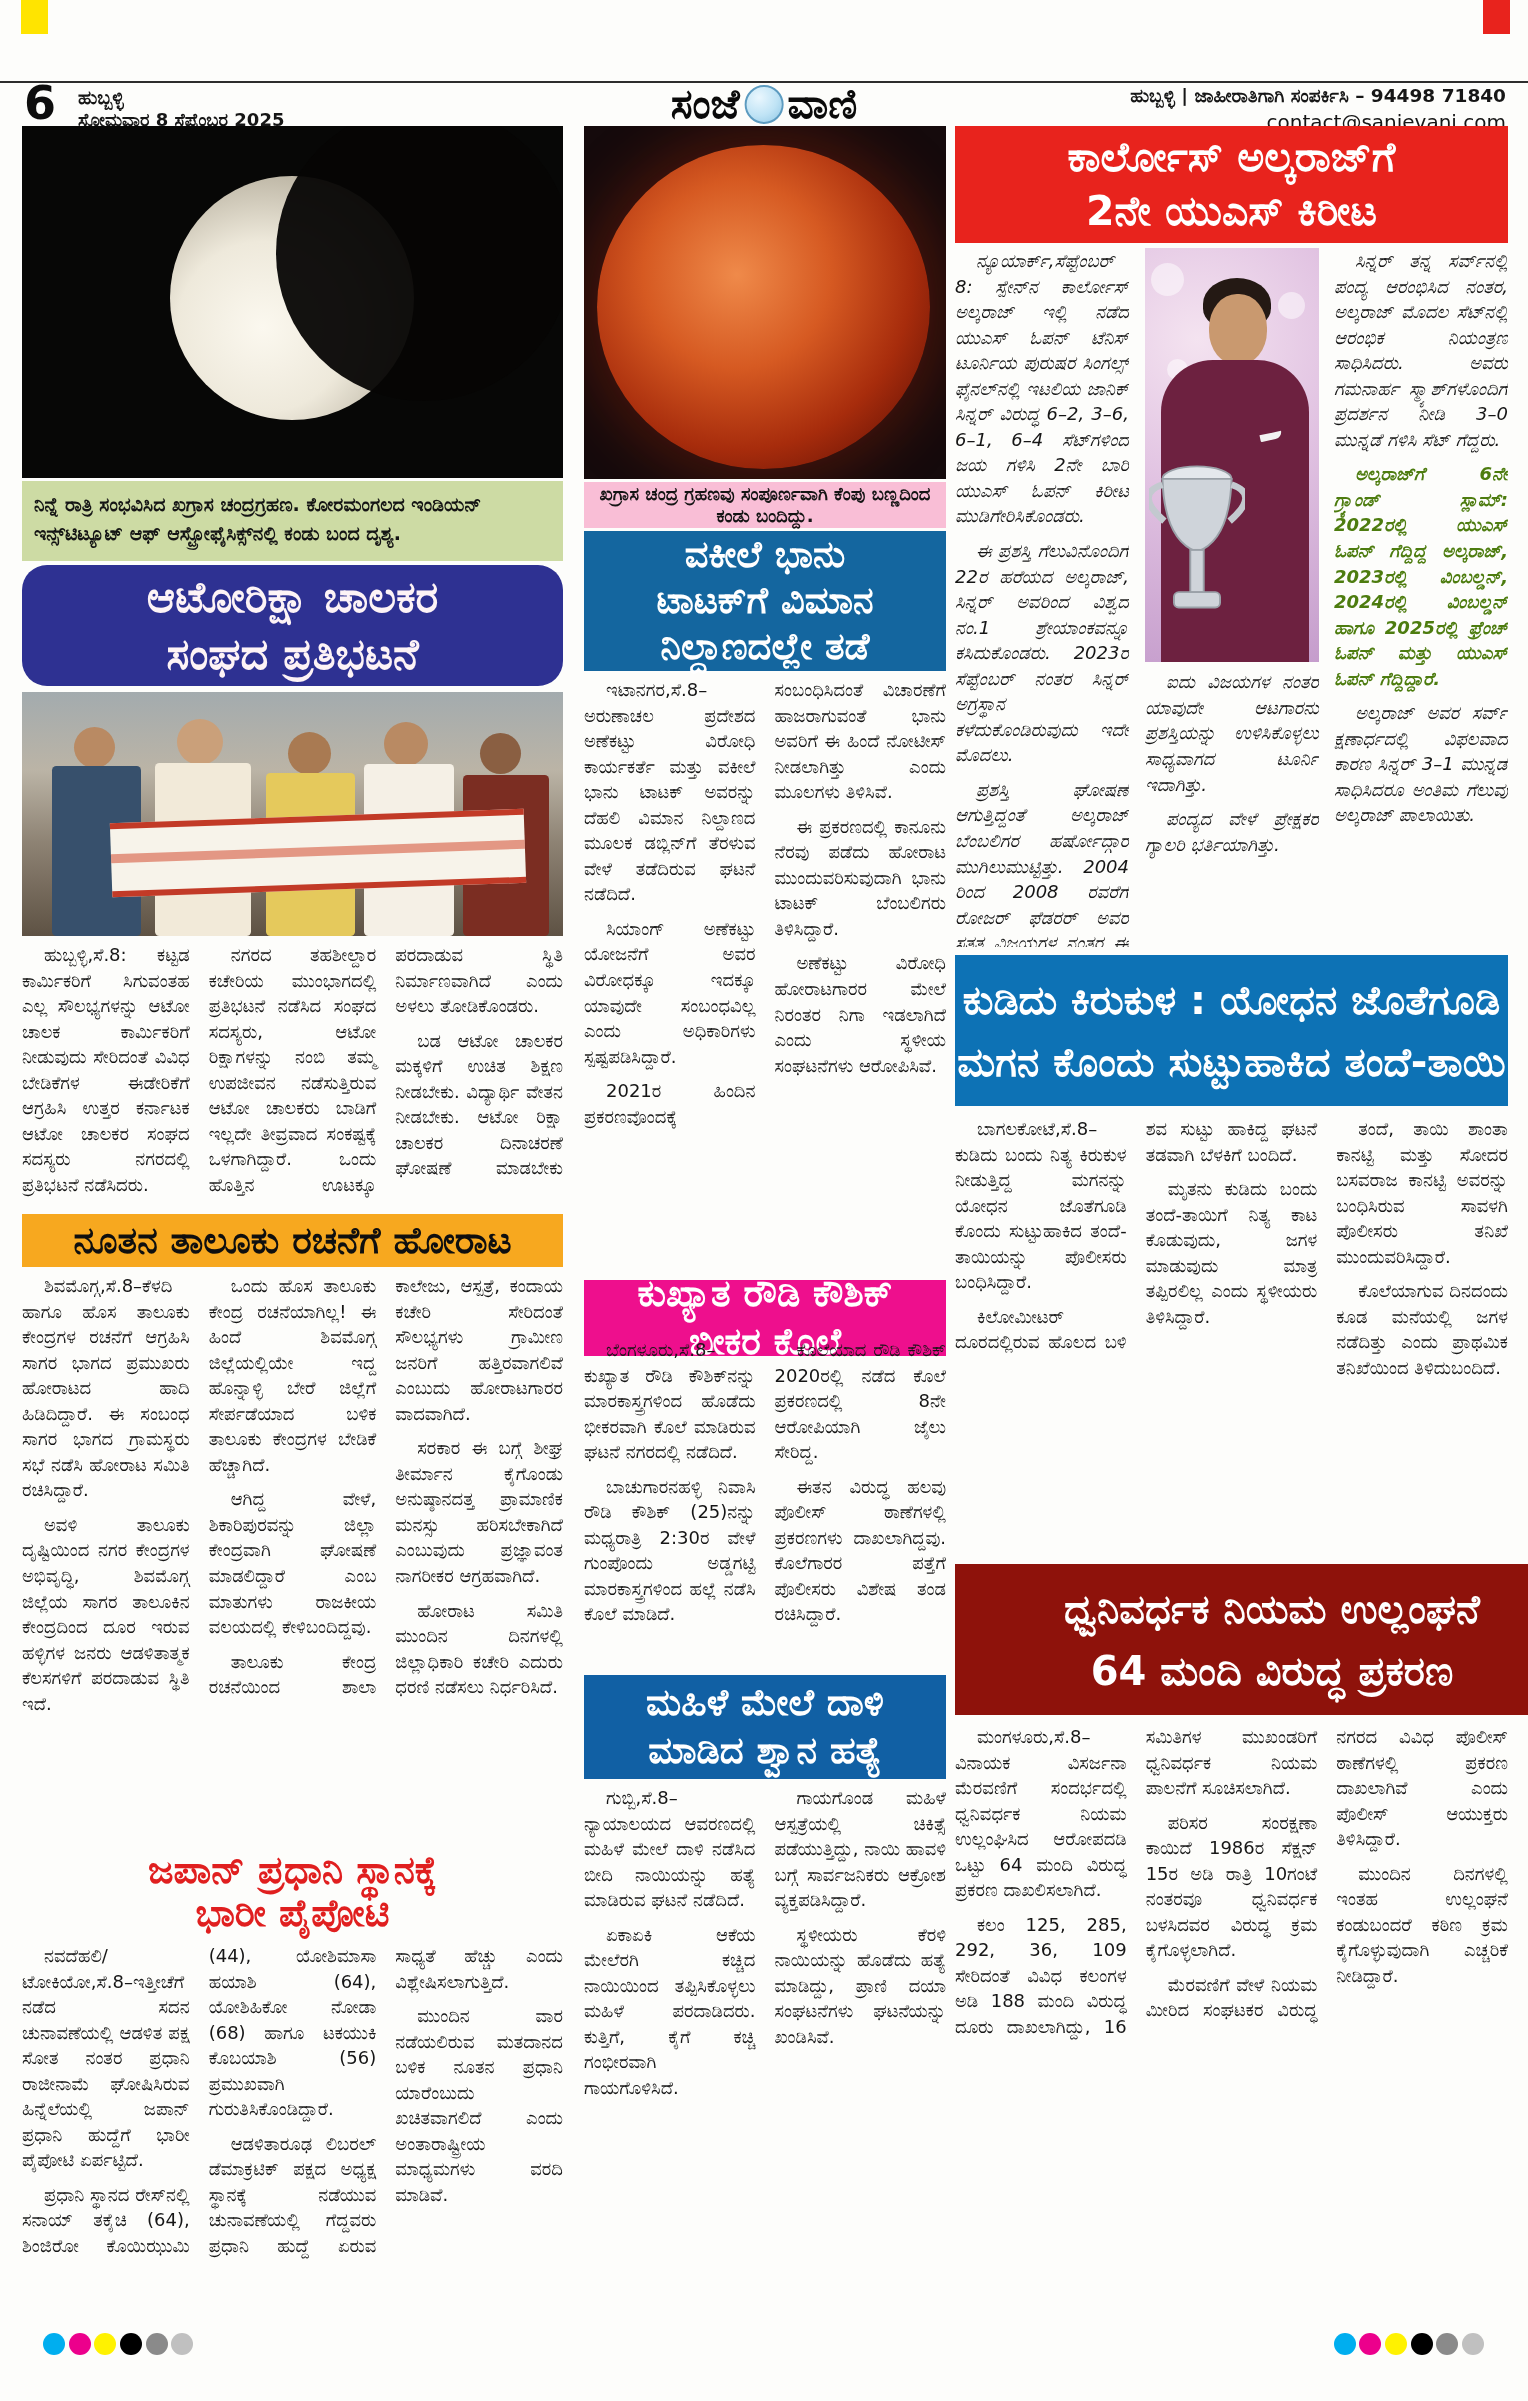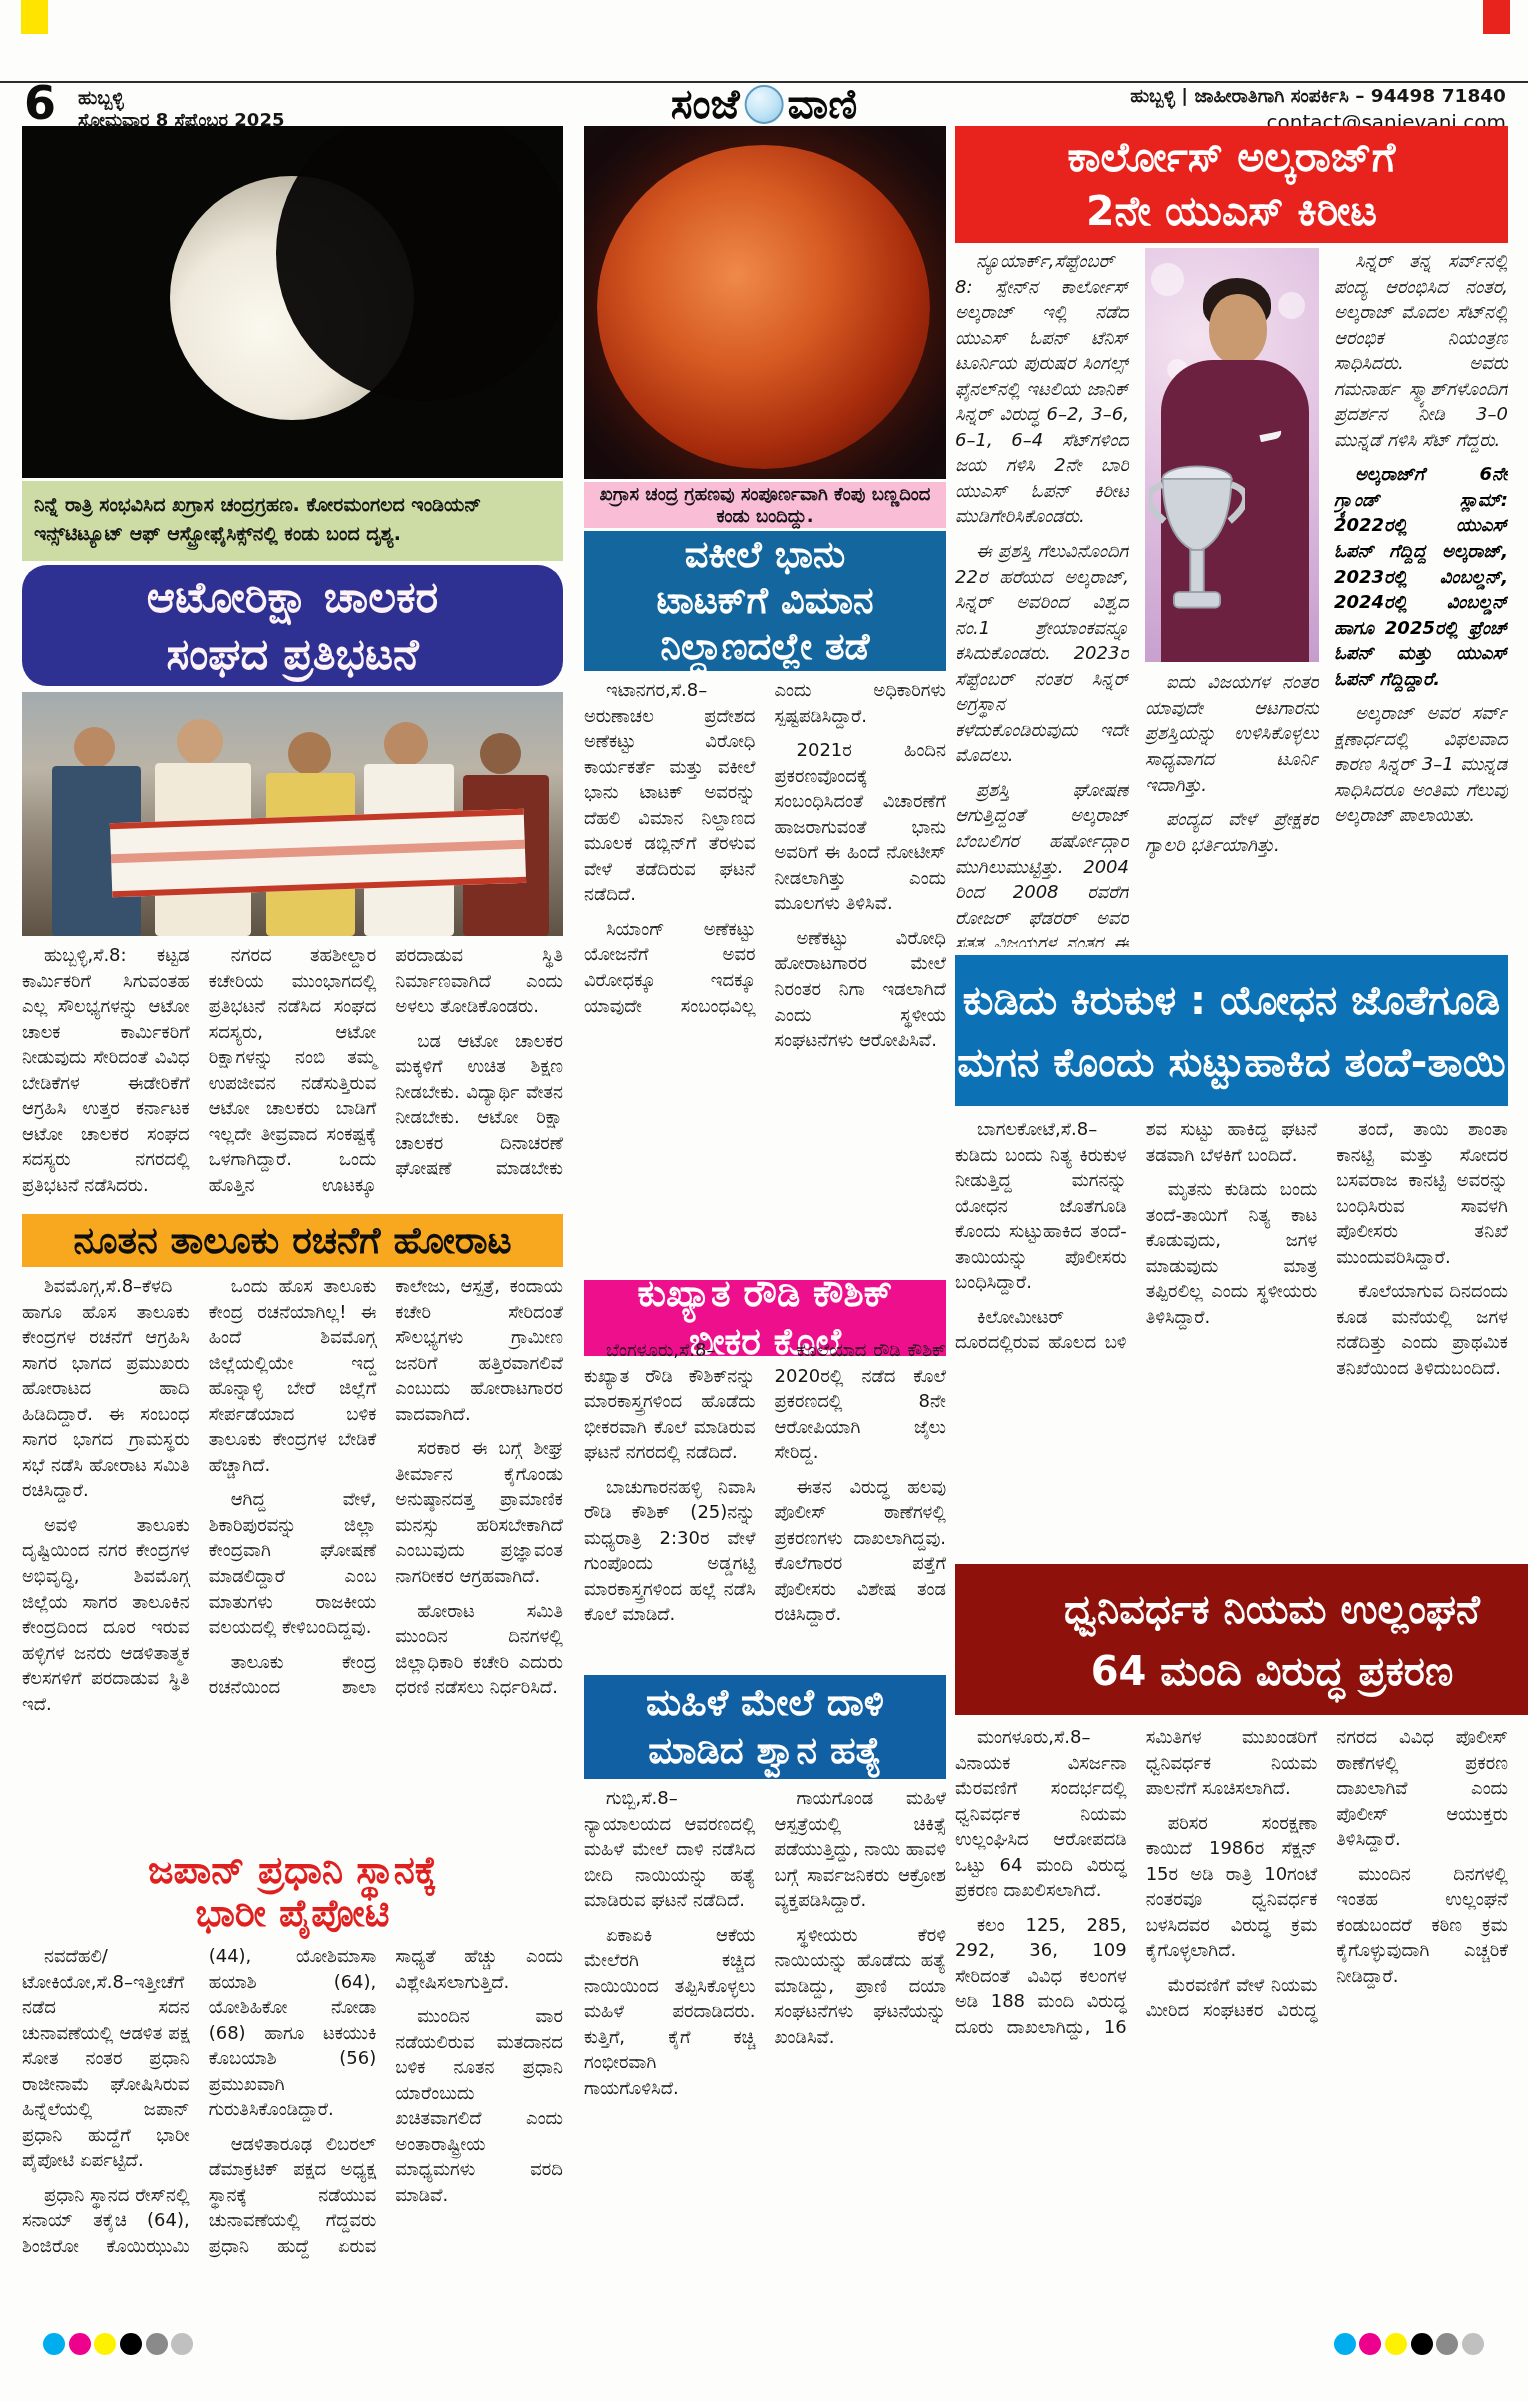--- a/index.html
+++ b/index.html
@@ -46,21 +46,21 @@
   .ban-kaushik{left:584px;top:1280px;width:362px;height:76px;background:#ee0f8d;font-size:37px;line-height:1.3;}
   .ban-soldier{left:955px;top:955px;width:553px;height:151px;background:#0d72b5;font-size:40px;line-height:1.55;}
   .ban-dhvani{left:955px;top:1564px;width:634px;height:151px;background:#8e120b;font-size:40px;line-height:1.55;}
   .ban-dog{left:584px;top:1675px;width:362px;height:104px;background:#1160a4;font-size:37px;line-height:1.3;}
   .head-japan{left:22px;top:1847px;width:541px;height:89px;background:transparent;color:#e01f1f;font-size:38px;line-height:1.12;}
   
   .body{position:absolute;font-size:18px;line-height:1.42;text-align:justify;overflow:hidden;color:#161616;}
   .cols2{column-count:2;column-gap:19px;}
   .cols3{column-count:3;column-gap:19px;}
   .body p{margin:0 0 9px 0;text-indent:22px;}
-  .red{color:#000000;font-weight:700;}
+  .red{color:#4d7c0f;font-weight:700;}
   .b-auto{left:22px;top:942px;width:541px;height:266px;}
   .b-taluk{left:22px;top:1273px;width:541px;height:568px;}
   .b-japan{left:22px;top:1943px;width:541px;height:379px;}
   .b-bhanu{left:584px;top:677px;width:362px;height:543px;}
   .b-kaushik{left:584px;top:1337px;width:362px;height:333px;}
   .b-dog{left:584px;top:1785px;width:362px;height:537px;}
   .b-soldier{left:955px;top:1116px;width:553px;height:439px;}
   .b-dhvani{left:955px;top:1724px;width:553px;height:597px;}
   
   .alc-col{position:absolute;top:248px;width:174px;height:699px;font-size:18px;line-height:1.42;text-align:justify;overflow:hidden;}
@@ -147,20 +147,21 @@
 
   <div class="banner ban-bhanu">
     <span>ವಕೀಲೆ ಭಾನು</span>
     <span>ಟಾಟಕ್‌ಗೆ ವಿಮಾನ</span>
     <span>ನಿಲ್ದಾಣದಲ್ಲೇ ತಡೆ</span>
   </div>
   <div class="body cols2 b-bhanu">
     <p>ಇಟಾನಗರ,ಸೆ.8–ಅರುಣಾಚಲ ಪ್ರದೇಶದ ಅಣೆಕಟ್ಟು ವಿರೋಧಿ ಕಾರ್ಯಕರ್ತೆ ಮತ್ತು ವಕೀಲೆ ಭಾನು ಟಾಟಕ್ ಅವರನ್ನು ದೆಹಲಿ ವಿಮಾನ ನಿಲ್ದಾಣದ ಮೂಲಕ ಡಬ್ಲಿನ್‌ಗೆ ತೆರಳುವ ವೇಳೆ ತಡೆದಿರುವ ಘಟನೆ ನಡೆದಿದೆ.</p>
     <p>ಸಿಯಾಂಗ್ ಅಣೆಕಟ್ಟು ಯೋಜನೆಗೆ ಅವರ ವಿರೋಧಕ್ಕೂ ಇದಕ್ಕೂ ಯಾವುದೇ ಸಂಬಂಧವಿಲ್ಲ ಎಂದು ಅಧಿಕಾರಿಗಳು ಸ್ಪಷ್ಟಪಡಿಸಿದ್ದಾರೆ.</p>
     <p>2021ರ ಹಿಂದಿನ ಪ್ರಕರಣವೊಂದಕ್ಕೆ ಸಂಬಂಧಿಸಿದಂತೆ ವಿಚಾರಣೆಗೆ ಹಾಜರಾಗುವಂತೆ ಭಾನು ಅವರಿಗೆ ಈ ಹಿಂದೆ ನೋಟೀಸ್ ನೀಡಲಾಗಿತ್ತು ಎಂದು ಮೂಲಗಳು ತಿಳಿಸಿವೆ.</p>
+    <p>ಈ ಪ್ರಕರಣದಲ್ಲಿ ಕಾನೂನು ನೆರವು ಪಡೆದು ಹೋರಾಟ ಮುಂದುವರಿಸುವುದಾಗಿ ಭಾನು ಟಾಟಕ್ ಬೆಂಬಲಿಗರು ತಿಳಿಸಿದ್ದಾರೆ.</p>
     <p>ಅಣೆಕಟ್ಟು ವಿರೋಧಿ ಹೋರಾಟಗಾರರ ಮೇಲೆ ನಿರಂತರ ನಿಗಾ ಇಡಲಾಗಿದೆ ಎಂದು ಸ್ಥಳೀಯ ಸಂಘಟನೆಗಳು ಆರೋಪಿಸಿವೆ.</p>
   </div>
 
   <div class="banner ban-carlos">
     <span>ಕಾರ್ಲೋಸ್ ಅಲ್ಕರಾಜ್‌ಗೆ</span>
     <span>2ನೇ ಯುಎಸ್ ಕಿರೀಟ</span>
   </div>
   <div class="alc-col alc-c1">
     <p>ನ್ಯೂಯಾರ್ಕ್,ಸೆಪ್ಟೆಂಬರ್ 8: ಸ್ಪೇನ್‌ನ ಕಾರ್ಲೋಸ್ ಅಲ್ಕರಾಜ್ ಇಲ್ಲಿ ನಡೆದ ಯುಎಸ್ ಓಪನ್ ಟೆನಿಸ್ ಟೂರ್ನಿಯ ಪುರುಷರ ಸಿಂಗಲ್ಸ್ ಫೈನಲ್‌ನಲ್ಲಿ ಇಟಲಿಯ ಜಾನಿಕ್ ಸಿನ್ನರ್ ವಿರುದ್ಧ 6–2, 3–6, 6–1, 6–4 ಸೆಟ್‌ಗಳಿಂದ ಜಯ ಗಳಿಸಿ 2ನೇ ಬಾರಿ ಯುಎಸ್ ಓಪನ್ ಕಿರೀಟ ಮುಡಿಗೇರಿಸಿಕೊಂಡರು.</p>
     <p>ಈ ಪ್ರಶಸ್ತಿ ಗೆಲುವಿನೊಂದಿಗೆ 22ರ ಹರೆಯದ ಅಲ್ಕರಾಜ್, ಸಿನ್ನರ್ ಅವರಿಂದ ವಿಶ್ವದ ನಂ.1 ಶ್ರೇಯಾಂಕವನ್ನೂ ಕಸಿದುಕೊಂಡರು. 2023ರ ಸೆಪ್ಟೆಂಬರ್ ನಂತರ ಸಿನ್ನರ್ ಅಗ್ರಸ್ಥಾನ ಕಳೆದುಕೊಂಡಿರುವುದು ಇದೇ ಮೊದಲು.</p>

